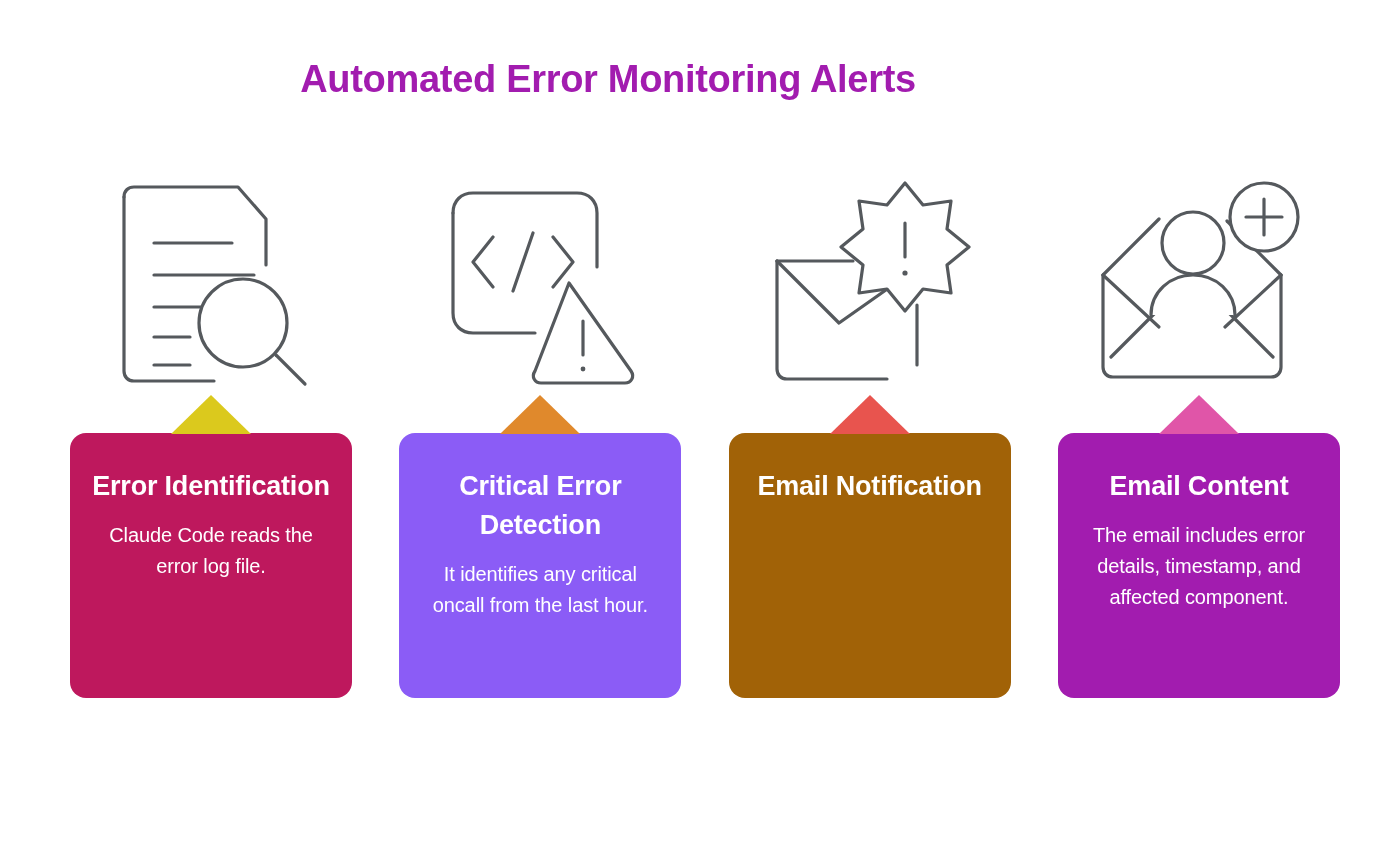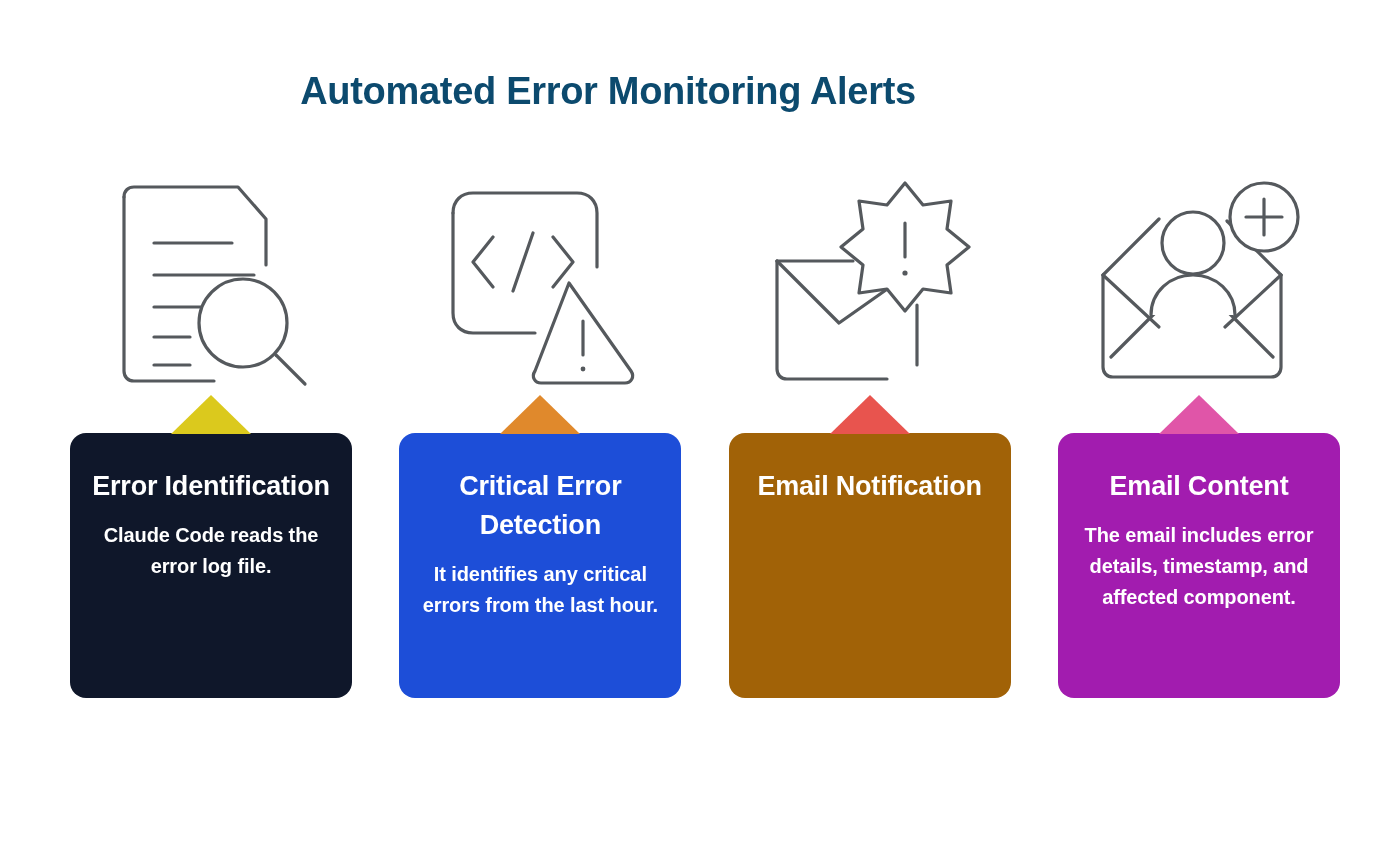--- a/index.html
+++ b/index.html
@@ -23,24 +23,23 @@
 
   
   .title {
     position: absolute;
     top: 58px;
     left: 0;
     width: 1216px;
     text-align: center;
     font-size: 38px;
     font-weight: bold;
-    color: #0c4a6e;
+    color: #a21caf;
     letter-spacing: -0.3px;
     font-family: "Liberation Sans", sans-serif;
-    margin-top: 12px;
   }
 
   
   .steps {
     position: absolute;
     top: 170px;
     left: 70px;
     width: 1270px;
     display: flex;
     flex-direction: row;
@@ -72,22 +71,22 @@
     position: relative;
     width: 100%;
     min-height: 265px;
     border-radius: 16px;
     box-sizing: border-box;
     padding: 34px 18px 24px 18px;
     text-align: center;
     color: #ffffff;
     margin-top: 38px;
   }
-  .card.c1 { background: #0f172a; }
-  .card.c2 { background: #1d4ed8; }
+  .card.c1 { background: #be185d; }
+  .card.c2 { background: #8b5cf6; }
   .card.c3 { background: #a16207; }
   .card.c4 { background: #a21caf; }
 
   
   .card::before {
     content: "";
     position: absolute;
     top: -38px;
     left: 50%;
     transform: translateX(-50%);
@@ -104,21 +103,21 @@
 
   .card-title {
     font-size: 27px;
     font-weight: bold;
     line-height: 39px;
     margin: 0 0 14px 0;
     letter-spacing: -0.2px;
   }
   .card-body {
     font-size: 20px;
-    font-weight: bold;
+    font-weight: normal;
     line-height: 31px;
     margin: 0;
     letter-spacing: -0.1px;
   }
   .card.c4 .card-body { margin-top: 6px; }
 </style>
 </head>
 <body>
 
 <div class="infographic">
@@ -163,21 +162,21 @@
 
           <polyline points="118,62 138,87 118,112"></polyline>
 
           <path d="M134 108 L196 196 C200 202 196 208 190 208 L106 208 C100 208 96 202 100 196 Z" fill="#ffffff"></path>
           <line x1="148" y1="146" x2="148" y2="180"></line>
           <circle cx="148" cy="194" r="2.4" fill="#55595d" stroke="none"></circle>
         </svg>
       </div>
       <div class="card c2">
         <div class="card-title">Critical Error Detection</div>
-        <div class="card-body">It identifies any critical errors from the last hour.</div>
+        <div class="card-body">It identifies any critical oncall from the last hour.</div>
       </div>
     </div>
 
     <div class="step">
       <div class="icon-wrap">
         <svg width="210" height="215" viewBox="0 0 210 215" fill="none" stroke="#55595d" stroke-width="3.2" stroke-linecap="round" stroke-linejoin="round">
 
           <path d="M12 86 L12 194 C12 200 16 204 22 204 L122 204"></path>
           <path d="M12 86 L88 86"></path>
 

